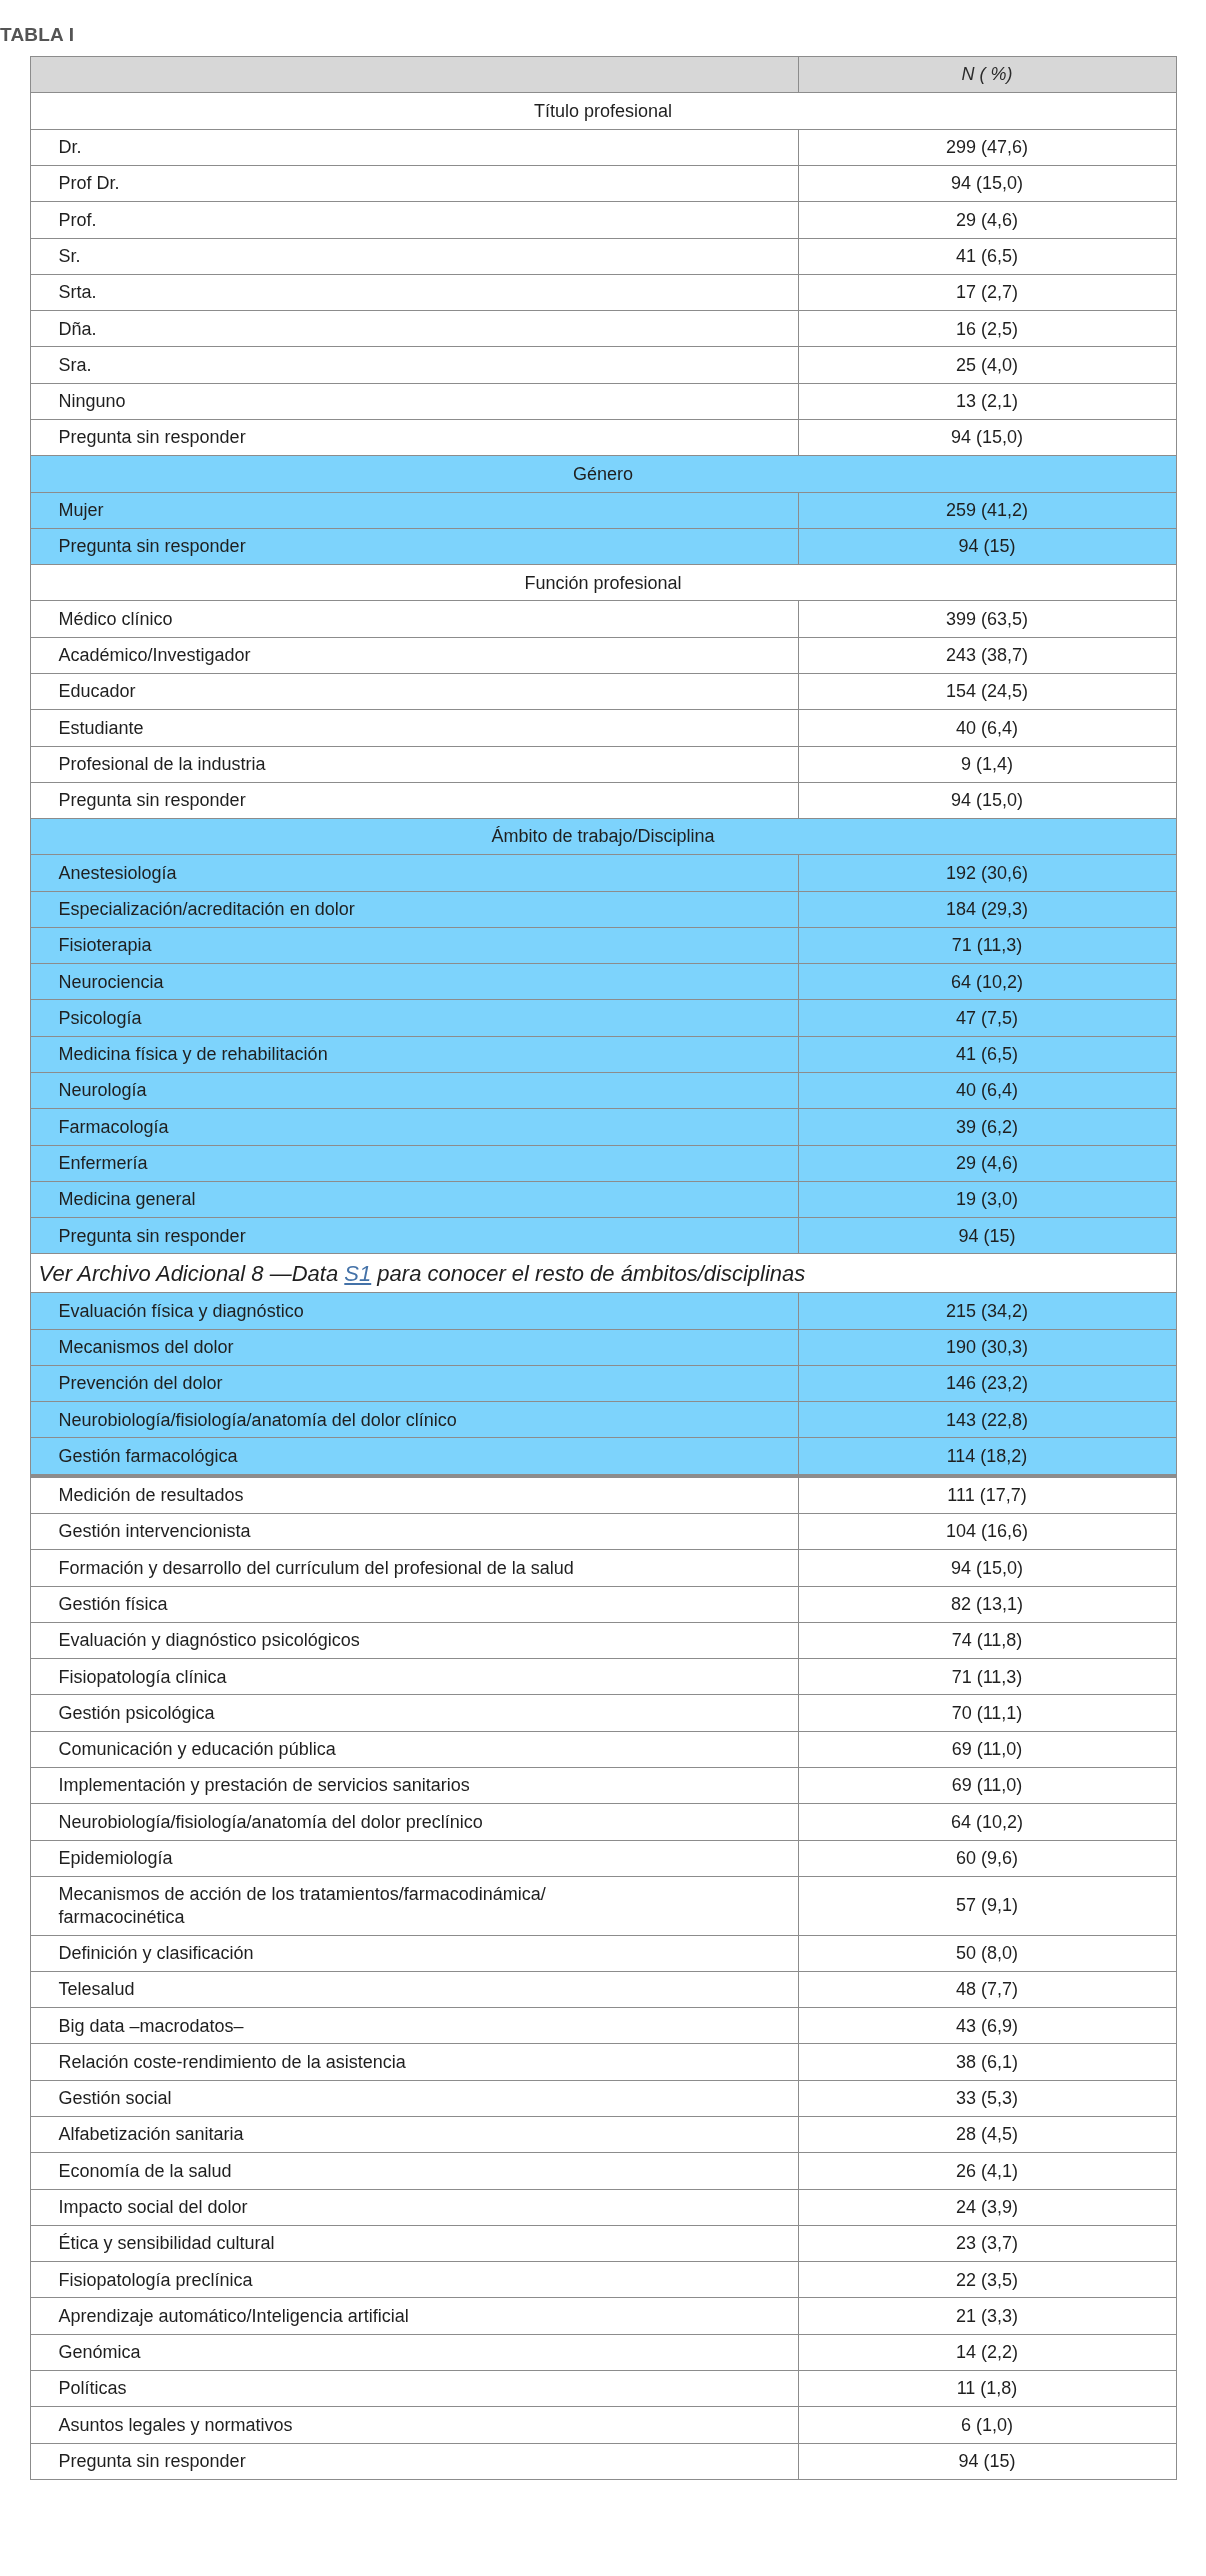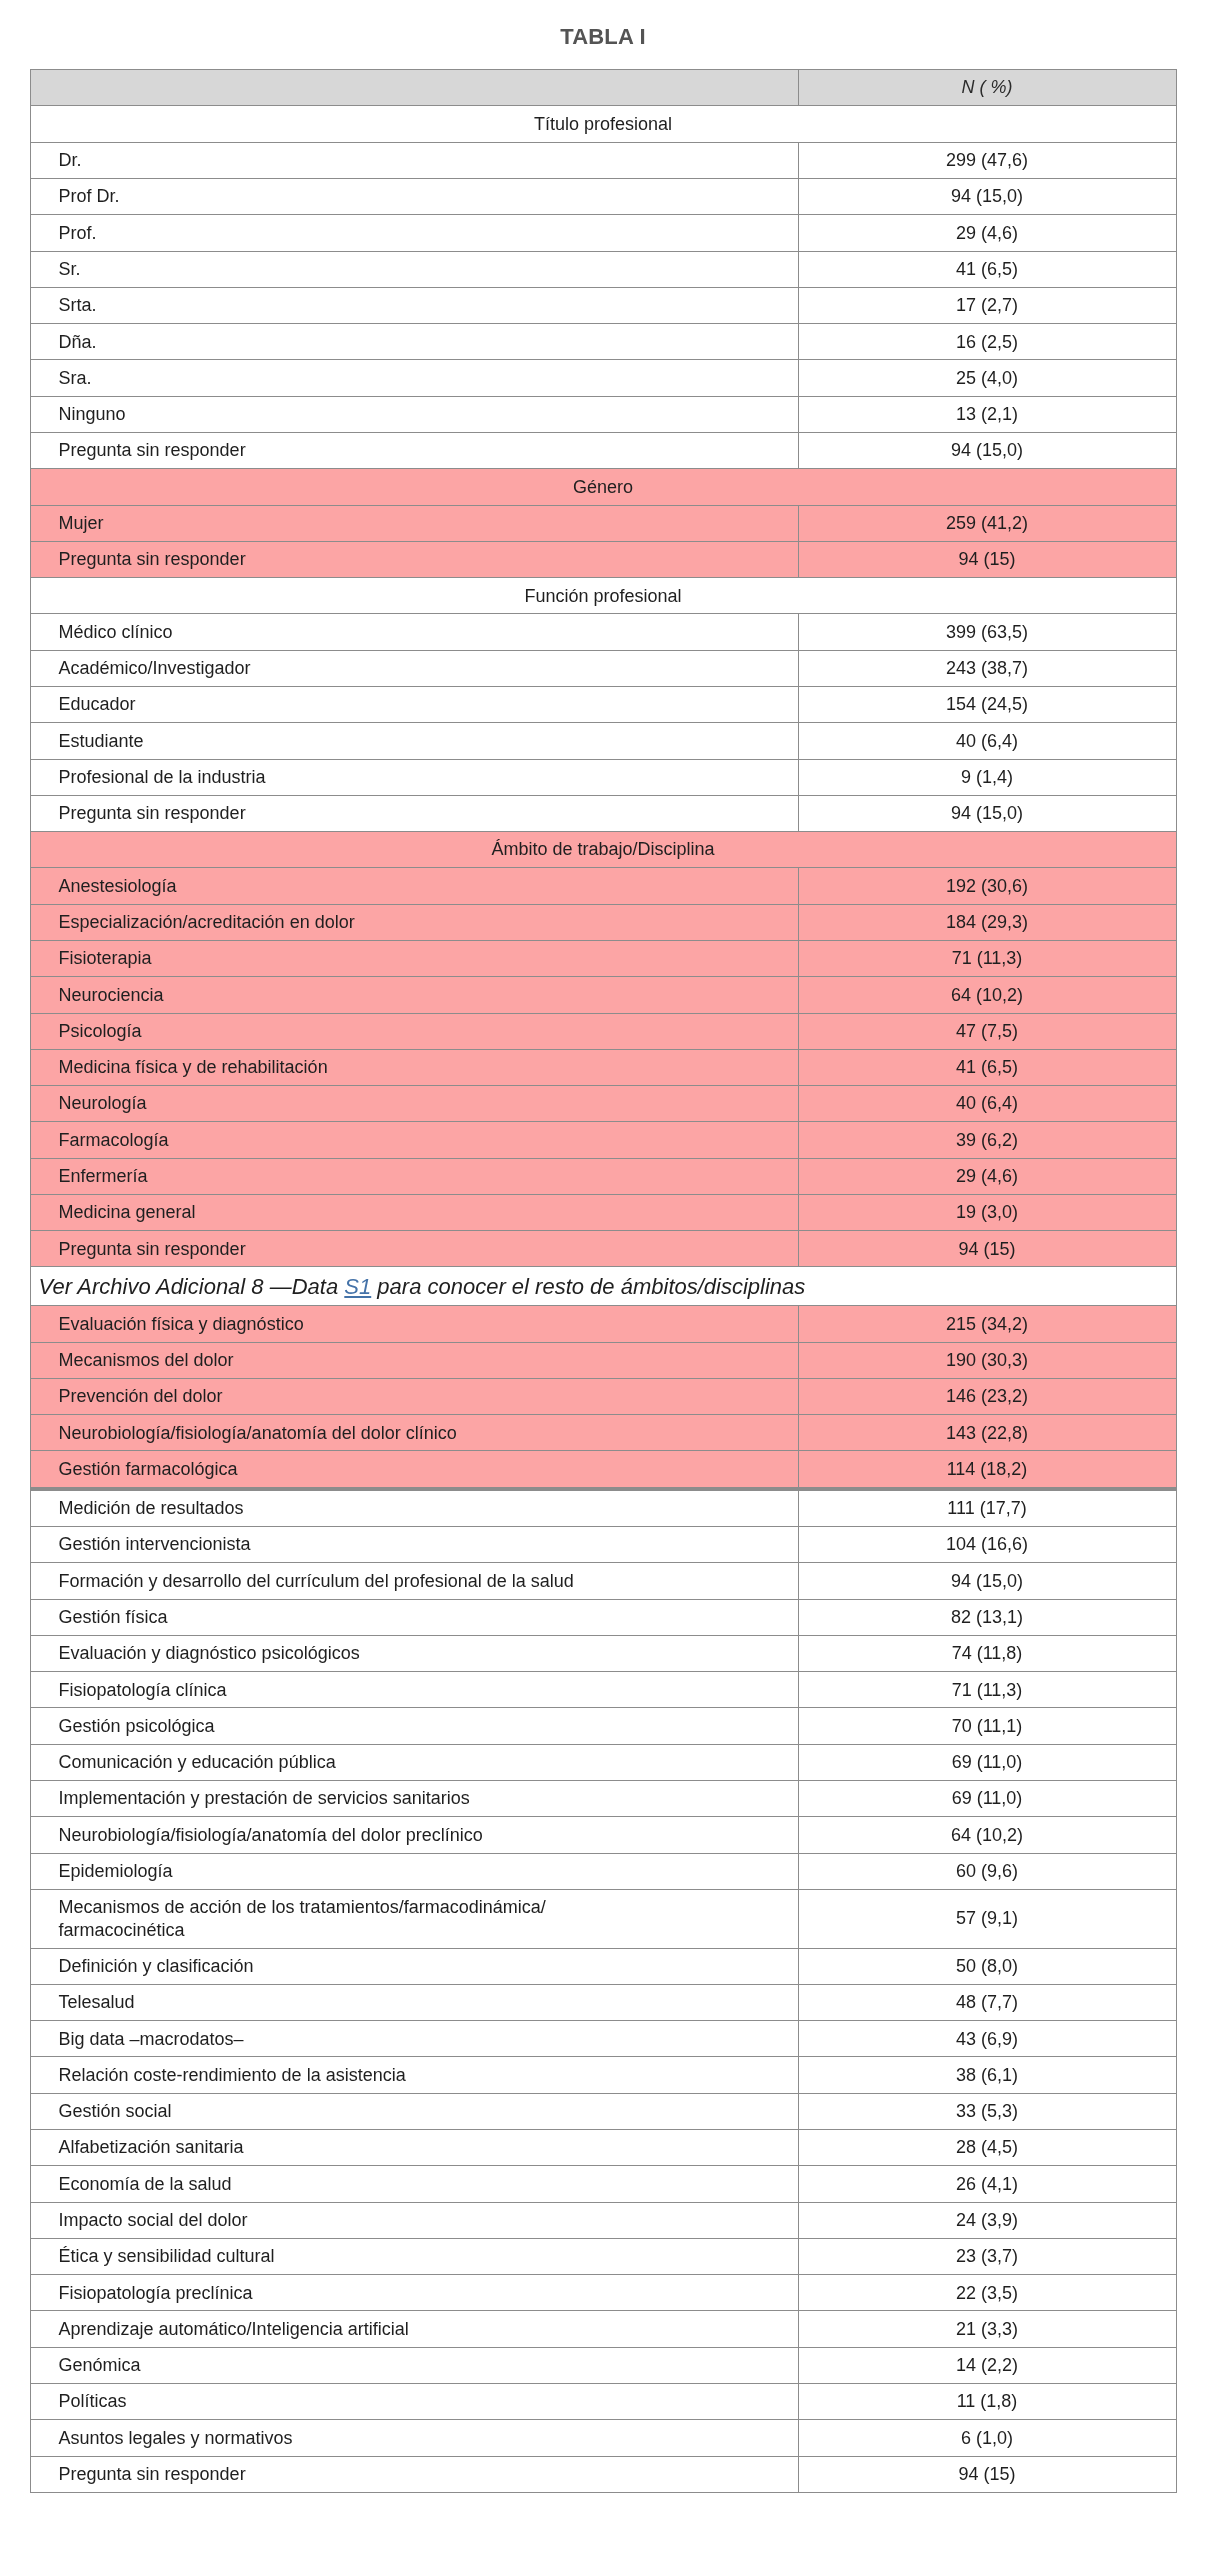--- a/index.html
+++ b/index.html
@@ -10,27 +10,27 @@
     color: #1f1f1f;
     -webkit-font-smoothing: antialiased;
   }
   .page {
     width: 1206px;
     min-height: 2576px;
     padding-top: 22px;
     background: #ffffff;
   }
   .caption {
-    text-align: center;
+    text-align: left;
     font-weight: 700;
     color: #545454;
-    font-size: 22px;
+    font-size: 19px;
     line-height: 1.34;
     letter-spacing: 0.2px;
-    margin-bottom: 18px;
+    margin-bottom: 9px;
   }
   table.demo-table {
     width: 1147px;
     margin: 0 auto;
     border-collapse: collapse;
     table-layout: fixed;
   }
   col.label-col { width: 768px; }
   col.value-col { width: 378px; }
   th, td {
@@ -59,21 +59,21 @@
     padding: 6.4px 8.1px 6.4px 28px;
     white-space: pre-line;
     line-height: 1.25;
     overflow-wrap: break-word;
   }
   tr.data-row td.value-cell {
     text-align: center;
     padding: 6.4px 4.6px;
     line-height: 1.25;
   }
-  tr.shaded td { background: #fca5a5; }
+  tr.shaded td { background: #7dd3fc; }
   tr.page-break td { border-top: 4.1px solid #8c8c8c; }
   tr.note-row td {
     font-style: italic;
     font-size: 22px;
     padding: 5.2px 8.1px;
     line-height: 1.25;
   }
   a.note-link {
     color: #4472a8;
     text-decoration: underline;

